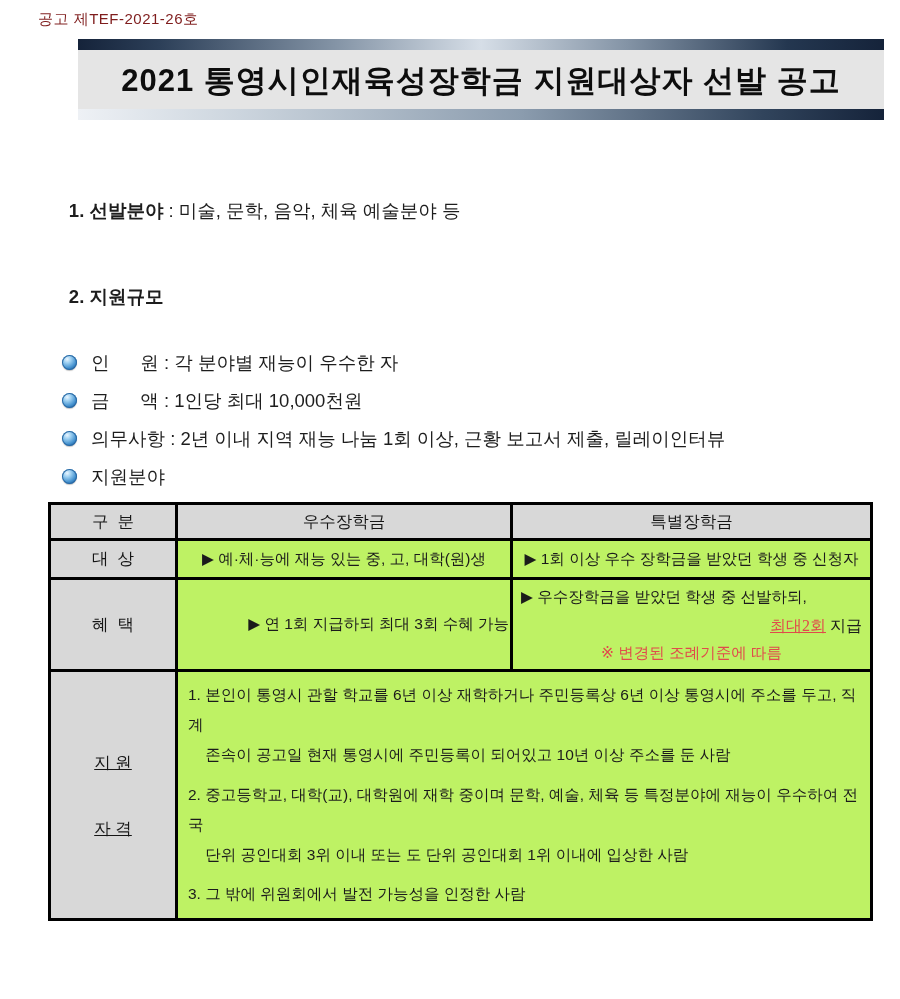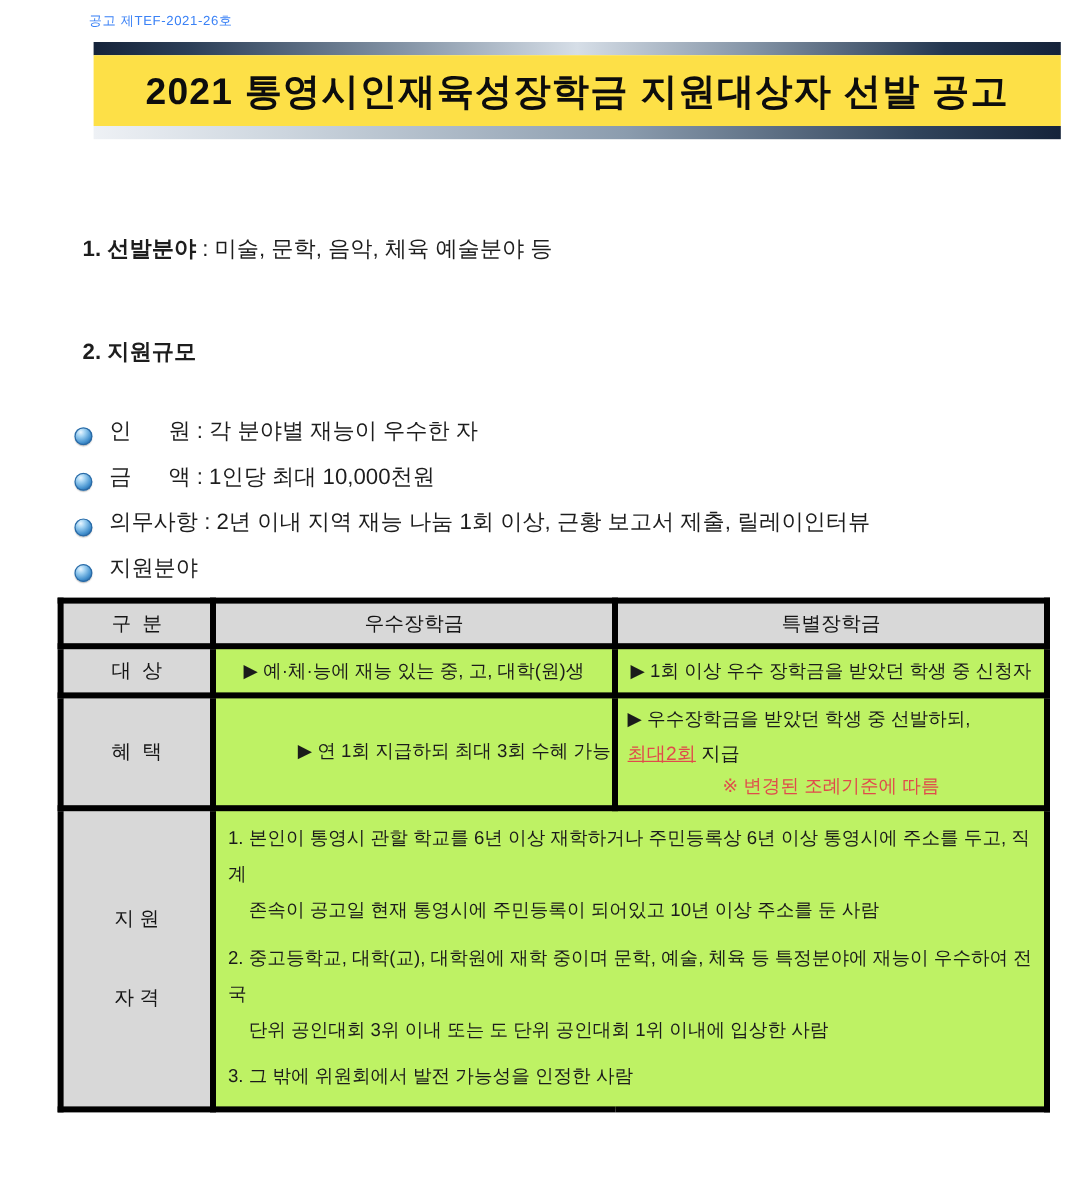--- a/index.html
+++ b/index.html
@@ -1,65 +1,65 @@
 <!DOCTYPE html>
 <html><head>
 <meta charset="utf-8">
 <style>
   html,body { margin:0; padding:0; background:#ffffff; }
   body { font-family:"Liberation Sans","DejaVu Sans",sans-serif; color:#1d1d1d; }
   .page { position:relative; width:900px; height:999px; overflow:hidden; background:#fff; }
 
-  .doc-number { padding:10px 0 0 38px; font-size:11px; color:#3b82f6; letter-spacing:0.5px;margin-left:36px; }
+  .doc-number { padding:10px 0 0 38px; font-size:15px; color:#7f1d1d; letter-spacing:0.5px; }
 
   .banner { margin:10px 16px 0 78px; }
   .bar-top {
     height:11px;
     background:linear-gradient(90deg,#15233a 0%,#2c3f58 10%,#8494a6 32%,#d6dee7 50%,#8494a6 68%,#243750 88%,#15233a 100%);
   }
-  .title-band { padding:10px 0 7px; text-align:center; background:#fde047; }
+  .title-band { padding:10px 0 7px; text-align:center; background:#e5e5e5; }
   .banner-title { font-size:31px; font-weight:800; letter-spacing:1px; color:#0d0d0d; }
   .bar-bottom {
     height:11px;
     background:linear-gradient(90deg,#eef1f5 0%,#ccd5de 20%,#8b9cae 55%,#31445c 85%,#15233a 100%);
   }
 
   .overview-title { margin-top:39px; text-align:center; font-size:27px; font-weight:800; letter-spacing:2px; color:#0f0f0f; }
 
   .numbered { margin:52px 30px 0 38px; font-size:18.5px; }
   .numbered-row { margin-bottom:8px; line-height:26px; white-space:pre-wrap; }
   .numbered-row b { font-weight:800; }
 
   .bullet-list { margin:14px 30px 0 62px; }
-  .bullet-row { display:flex; align-items:flex-end; margin-bottom:13px; font-size:18.5px; line-height:25px; }
+  .bullet-row { display:flex; align-items:center; margin-bottom:13px; font-size:18.5px; line-height:25px; }
   .bullet-icon {
     flex:0 0 15px; width:15px; height:15px; border-radius:50%; margin-right:14px;
     background:radial-gradient(circle at 35% 28%, #eaf6ff 0%, #9fd1f2 25%, #4592cf 60%, #1c5c9b 85%, #124a80 100%);
     box-shadow:inset 0 0 0 1px #2a69a4, 0 1px 1px rgba(0,0,0,0.25);
   }
   .bullet-text { white-space:pre; }
   .duty-note { margin:-4px 0 12px 123px; font-size:14.5px; color:#242424; margin-bottom:12px; }
 
   .table-wrap { margin:13px 30px 0 48px; }
   table.support { width:822px; border-collapse:collapse; table-layout:fixed; border:2px solid #303030; }
-  table.support th, table.support td { border:5px solid #000000; }
+  table.support th, table.support td { border:3px solid #000000; }
   table.support th { background:#d8d8d8; font-weight:normal; font-size:16.5px; color:#151515; white-space:pre; }
   thead th { height:31px; }
   td { font-size:15.5px; color:#1b1b1b; background:#bef264; }
   .row-target td { height:32px; text-align:center; padding:2px 4px; }
   .row-benefit { height:84px; }
   .row-benefit .benefit-excellent { text-align:right; vertical-align:middle; }
   .benefit-special { padding:7px 8px 5px; vertical-align:top; }
   .bs-line1 { text-align:left; }
-  .bs-line2 { text-align:left; margin-top:8px; font-size:16px; }
+  .bs-line2 { text-align:right; margin-top:8px; font-size:16px;font-family:Liberation Serif, serif; }
   .bs-line3 { text-align:center; margin-top:6px; }
   .red { color:#e04b4b; }
   .red-underline { color:#e04b4b; text-decoration:underline; }
   .row-elig { height:147px; }
-  .elig-label div { line-height:1.7; }
+  .elig-label div { line-height:1.7;text-decoration:underline; }
   .elig-cell { padding:8px 10px; vertical-align:middle; }
   .elig-item { white-space:pre-wrap; line-height:1.95; margin-bottom:9px; }
   .elig-item:last-child { margin-bottom:0; }
 </style>
 </head>
 <body>
 
 <div class="page">
 
   <div class="doc-number">공고 제TEF-2021-26호</div>

